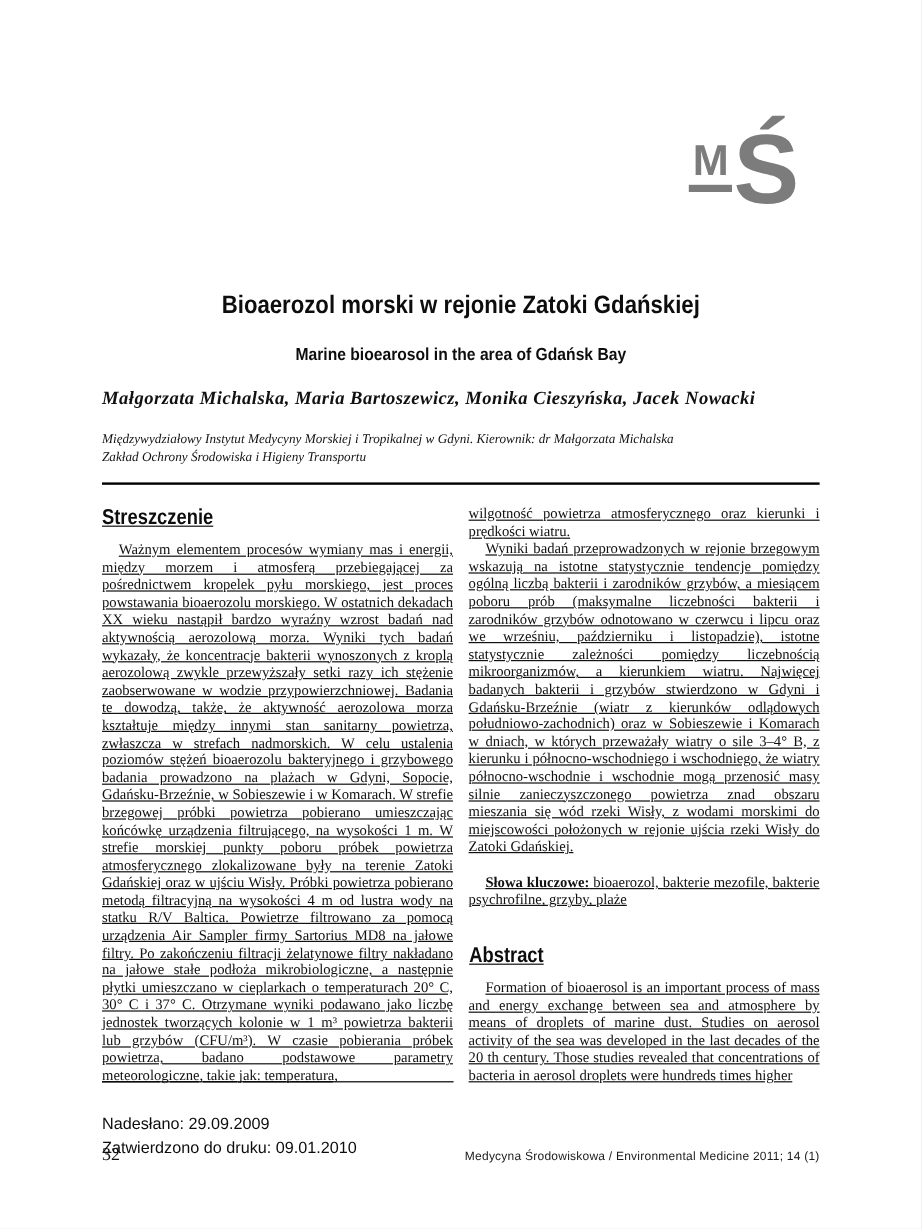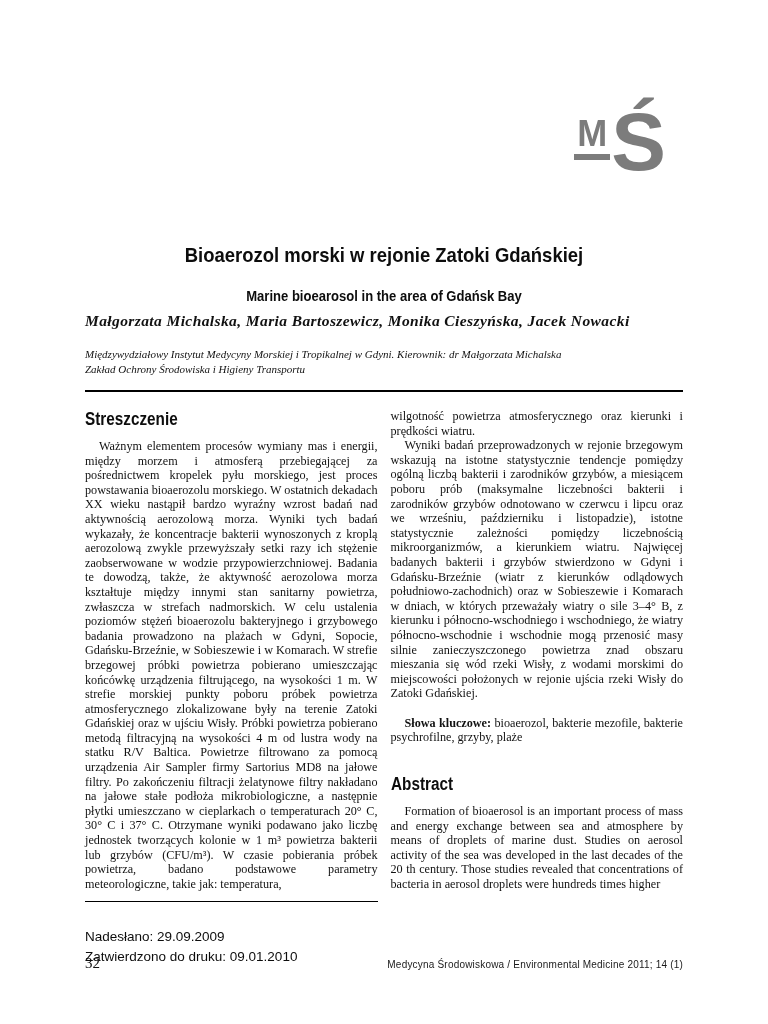--- a/index.html
+++ b/index.html
@@ -56,21 +56,21 @@
     text-align: center;
     font-family: "Liberation Sans", sans-serif;
     font-weight: bold;
     font-size: 14.5px;
     transform: scaleX(0.9);
     transform-origin: center;
     white-space: nowrap;
     color: #0d0d0d;
   }
   .authors {
-    margin-top: 8px;
+    margin-top: 20px;
     font-family: "Liberation Serif", serif;
     font-style: italic;
     font-weight: bold;
     font-size: 15.5px;
     letter-spacing: 0.4px;
     white-space: nowrap;
   }
   .affiliations {
     margin-top: 17px;
     font-family: "Liberation Serif", serif;
@@ -80,20 +80,21 @@
   }
   .rule {
     margin-top: 13px;
     height: 2px;
     background: #000;
   }
   .columns {
     display: flex;
     gap: 13px;
     margin-top: 17px;
+    text-decoration: underline;
   }
   .col { flex: 1; min-width: 0; }
   .section-heading {
     margin: 0 0 9px 0;
     font-family: "Liberation Sans", sans-serif;
     font-weight: bold;
     font-size: 18px;
     transform: scaleX(0.85);
     transform-origin: left;
     white-space: nowrap;

